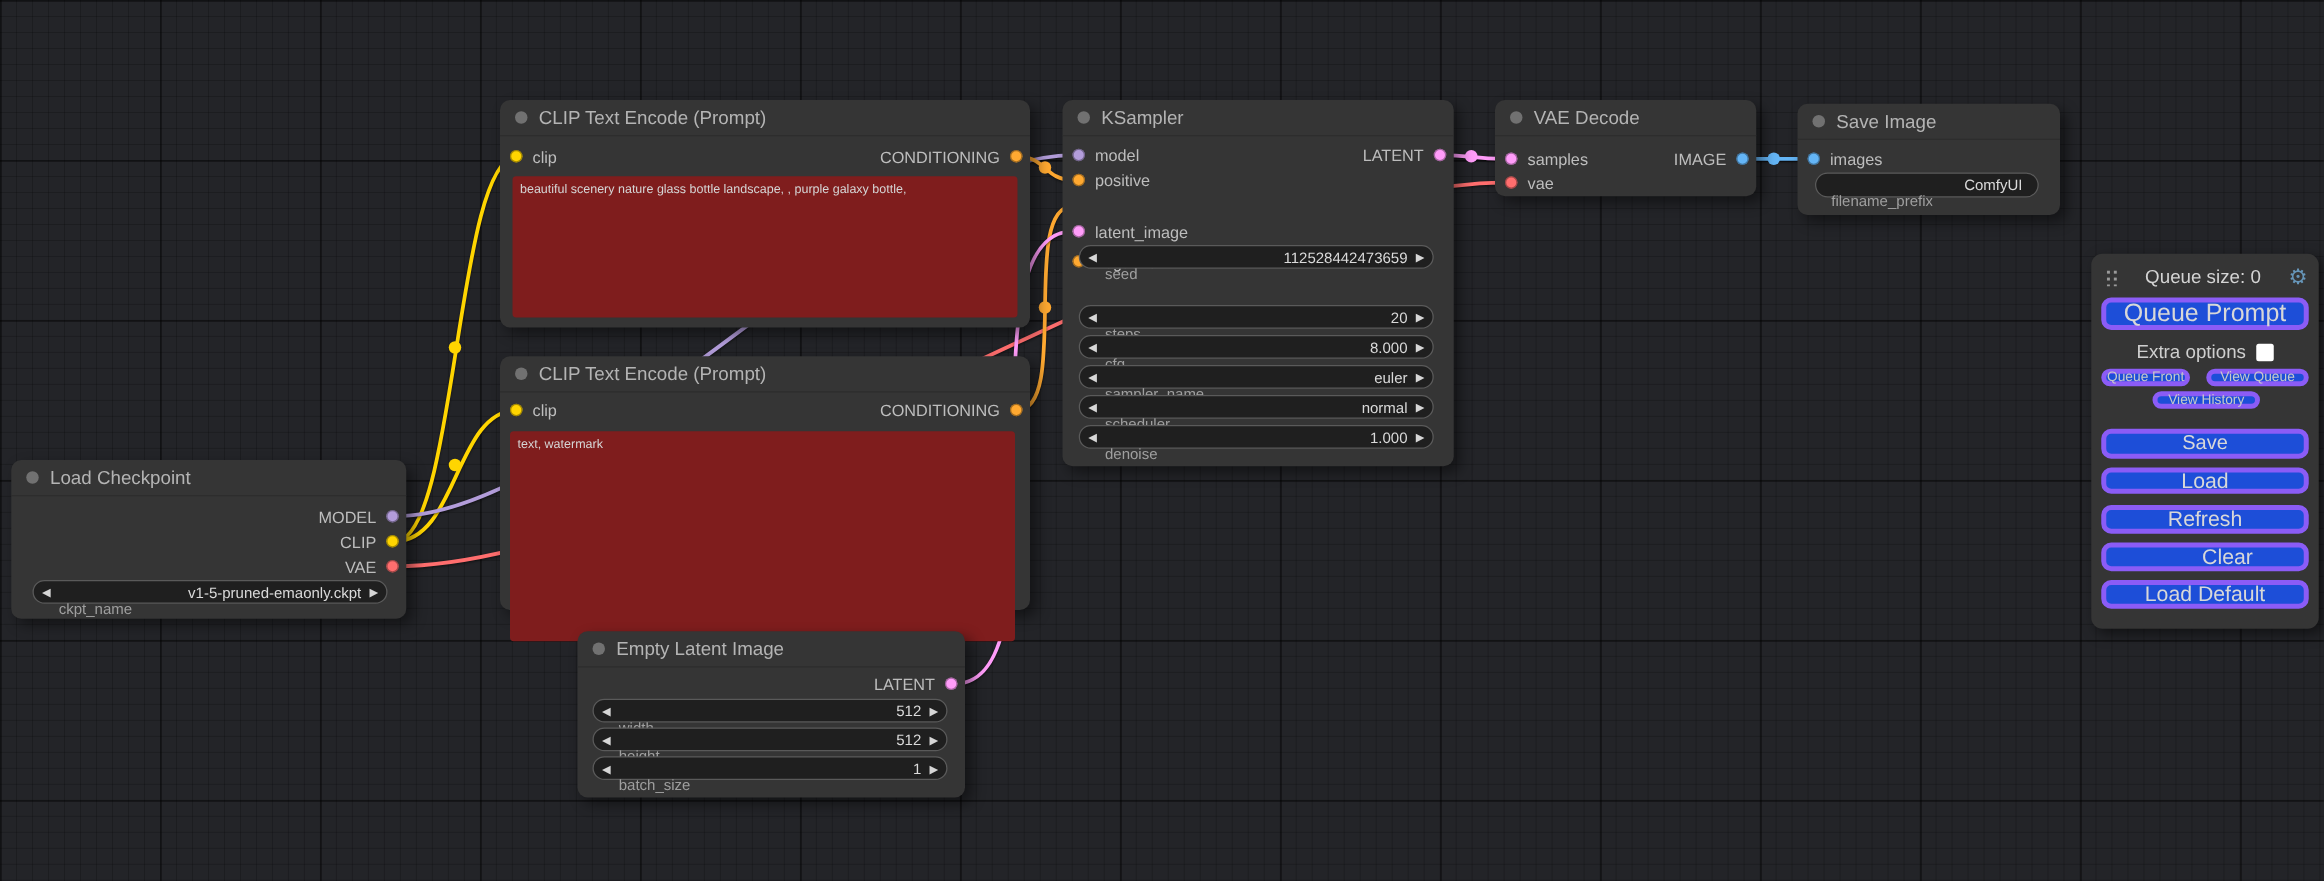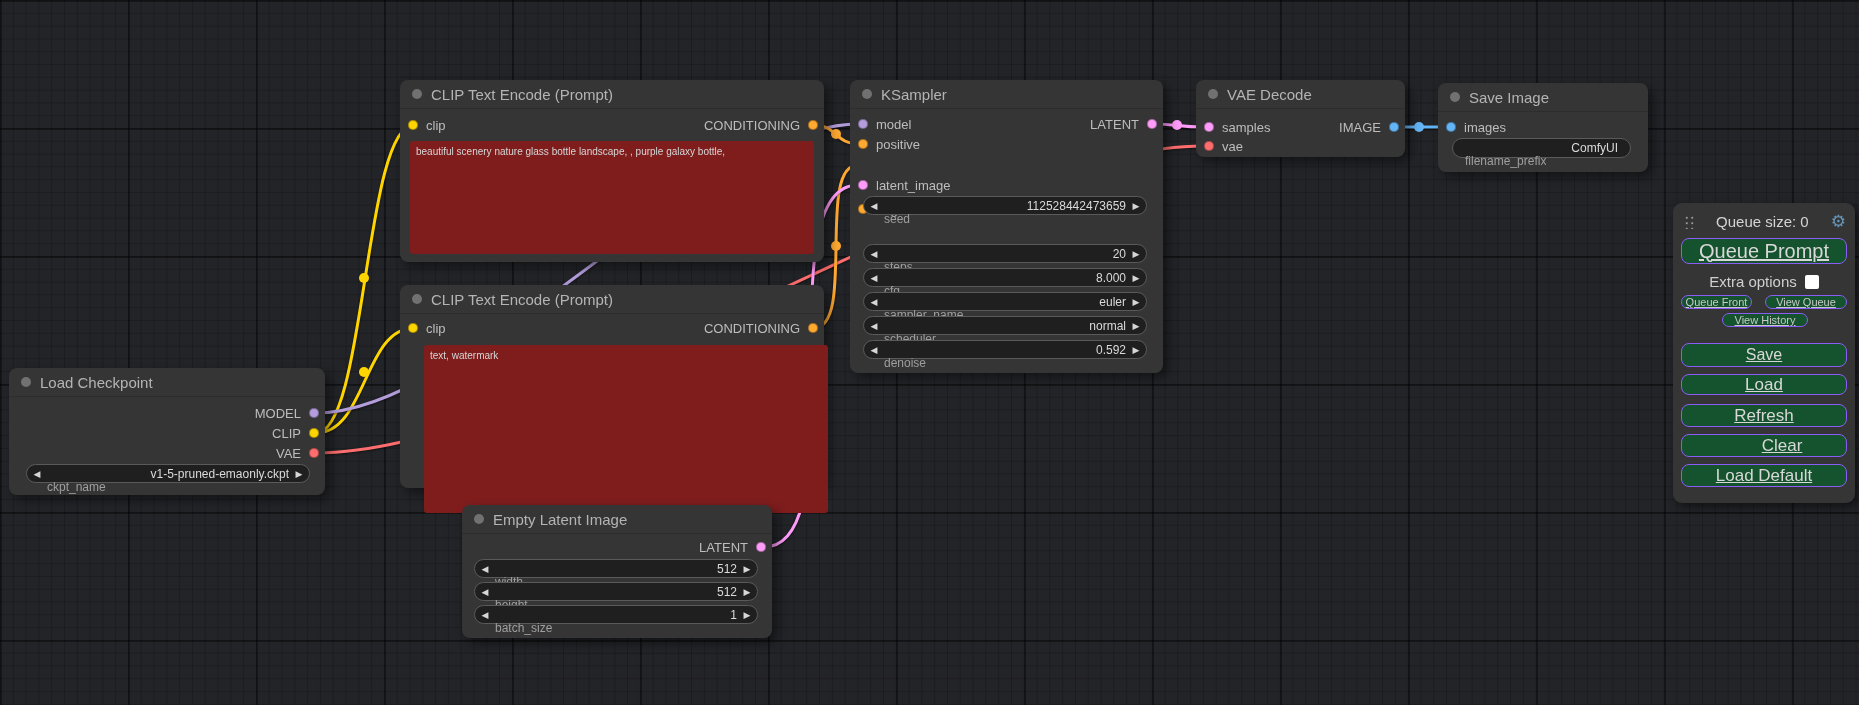--- a/index.html
+++ b/index.html
@@ -54,22 +54,22 @@
   .qheader{position:absolute;left:0;top:6px;width:100%;height:24px;display:flex;align-items:center;}
   .drag-handle{
     width:11px;height:15px;margin-left:10px;cursor:grab;
     background-image:radial-gradient(#9a9a9a 1.1px, transparent 1.4px);
     background-size:5.5px 5.5px;background-position:1px 1px;
   }
   .qsize{flex:1;text-align:center;color:#d4d4d4;font-size:15px;}
   .gear{margin-right:9px;font-size:17px;line-height:17px;cursor:pointer;}
   .qbtn{
     position:absolute;left:8px;width:166px;box-sizing:border-box;
-    background:#14532d;border:1px solid #8b5cf6;border-radius:8px;color:#d8d8d8;
-    display:flex;align-items:center;justify-content:center;cursor:pointer;text-decoration:underline;
+    background:#1d4ed8;border:4px solid #8b5cf6;border-radius:8px;color:#d8d8d8;
+    display:flex;align-items:center;justify-content:center;cursor:pointer;
   }
   .qbtn.small{border-radius:8px;font-size:11px;height:14px;color:#c9c9c9;}
   .extra-row{position:absolute;left:0;top:70px;width:100%;display:flex;align-items:center;justify-content:center;color:#cfcfcf;font-size:15px;}
   .checkbox{width:14px;height:14px;background:#ffffff;border-radius:2px;margin-left:8px;cursor:pointer;}
 </style>
 </head>
 <body>
 
 <svg id="wires" width="1859" height="705">
   <path d="M 316 433 C 366 433, 364 125, 414 125" stroke="#FFD500"></path>
@@ -136,21 +136,21 @@
     <span>CLIP Text Encode (Prompt)</span>
   </div>
   <div class="slot in" style="top:33px;">
     <span class="slot-dot" style="background: rgb(255, 213, 0);"></span>
     <span class="slot-label">clip</span>
   </div>
   <div class="slot out" style="top:33px;">
     <span class="slot-label">CONDITIONING</span>
     <span class="slot-dot" style="background: rgb(255, 169, 49);"></span>
   </div>
-  <div class="textarea" style="left:24px;top:60px;width:404px;height:168px;">text, watermark</div>
+  <div class="textarea" style="left:8px;top:60px;width:404px;height:168px;">text, watermark</div>
 </div>
 
 <div class="node" style="left:850px;top:80px;width:313px;height:293px;">
   <div class="node-title">
     <span class="title-dot"></span>
     <span>KSampler</span>
   </div>
   <div class="slot in" style="top:34px;">
     <span class="slot-dot" style="background: rgb(179, 157, 219);"></span>
     <span class="slot-label">model</span>
@@ -198,21 +198,21 @@
   </div>
   <div class="widget" style="left:13px;top:236px;">
     <span class="arrow">◀</span>
     <span class="wlabel">scheduler</span>
     <span class="wvalue">normal</span>
     <span class="arrow">▶</span>
   </div>
   <div class="widget" style="left:13px;top:260px;">
     <span class="arrow">◀</span>
     <span class="wlabel">denoise</span>
-    <span class="wvalue">0.592</span>
+    <span class="wvalue">1.000</span>
     <span class="arrow">▶</span>
   </div>
 </div>
 
 <div class="node" style="left:1196px;top:80px;width:209px;height:77px;">
   <div class="node-title">
     <span class="title-dot"></span>
     <span>VAE Decode</span>
   </div>
   <div class="slot in" style="top:37px;">

